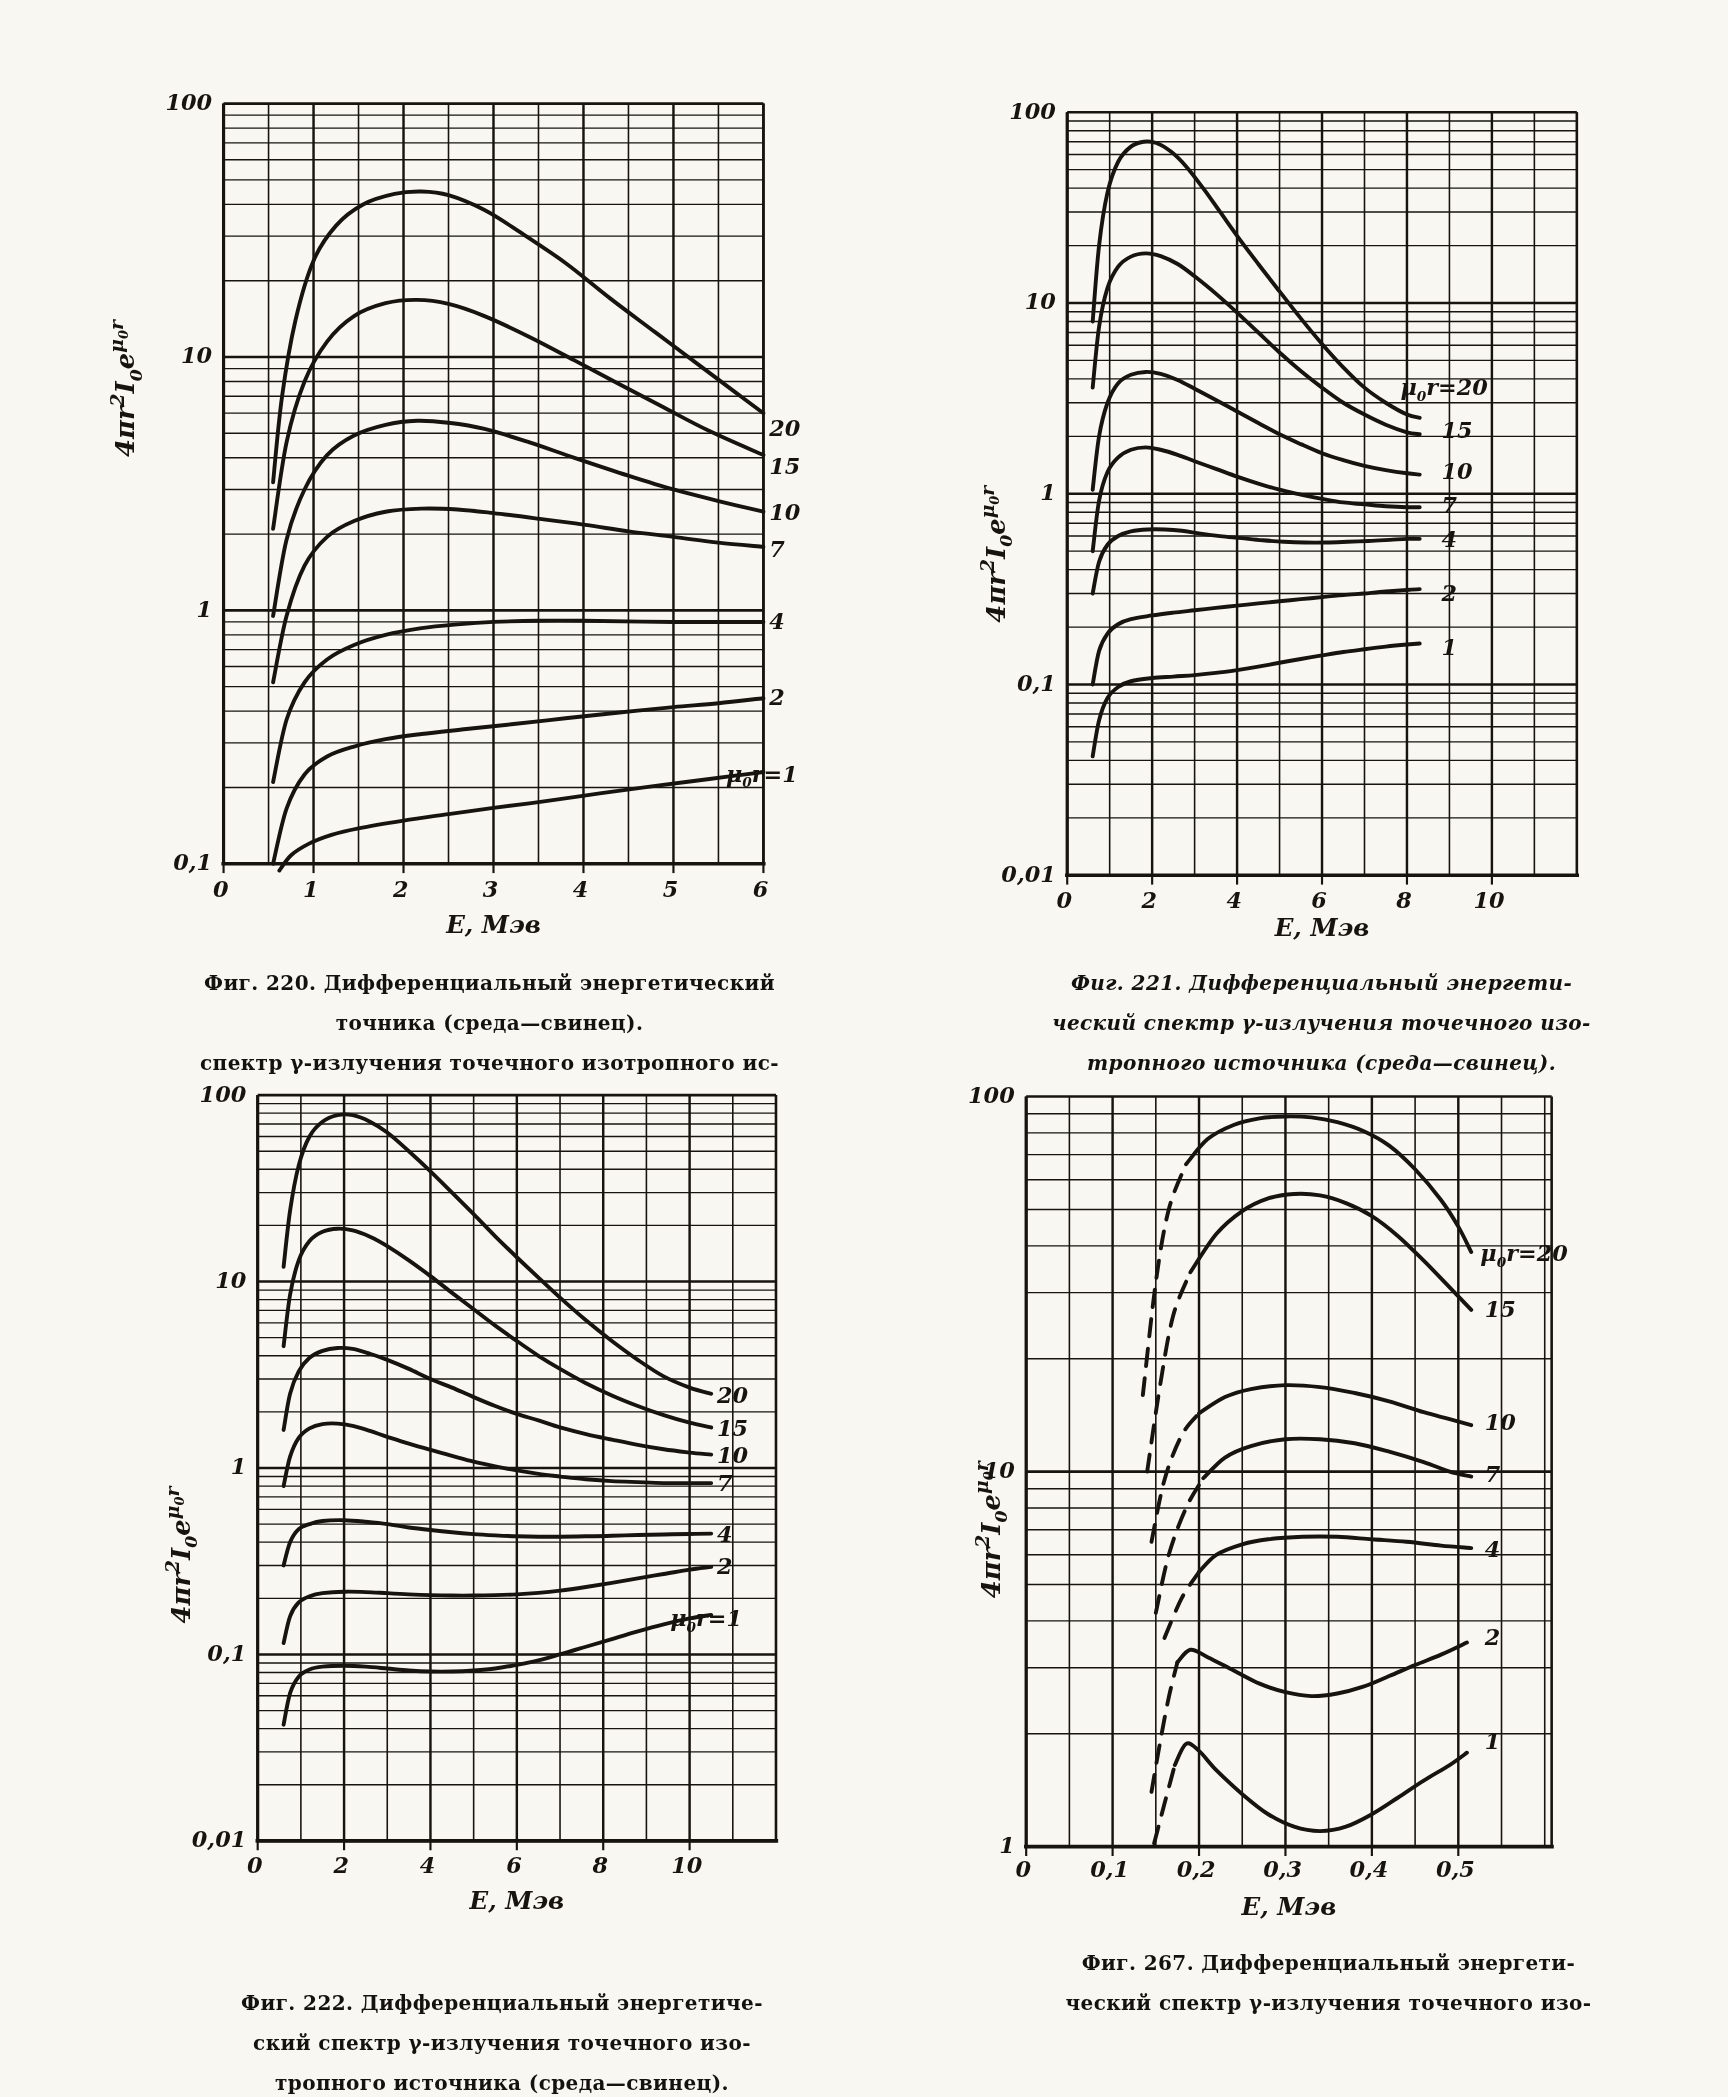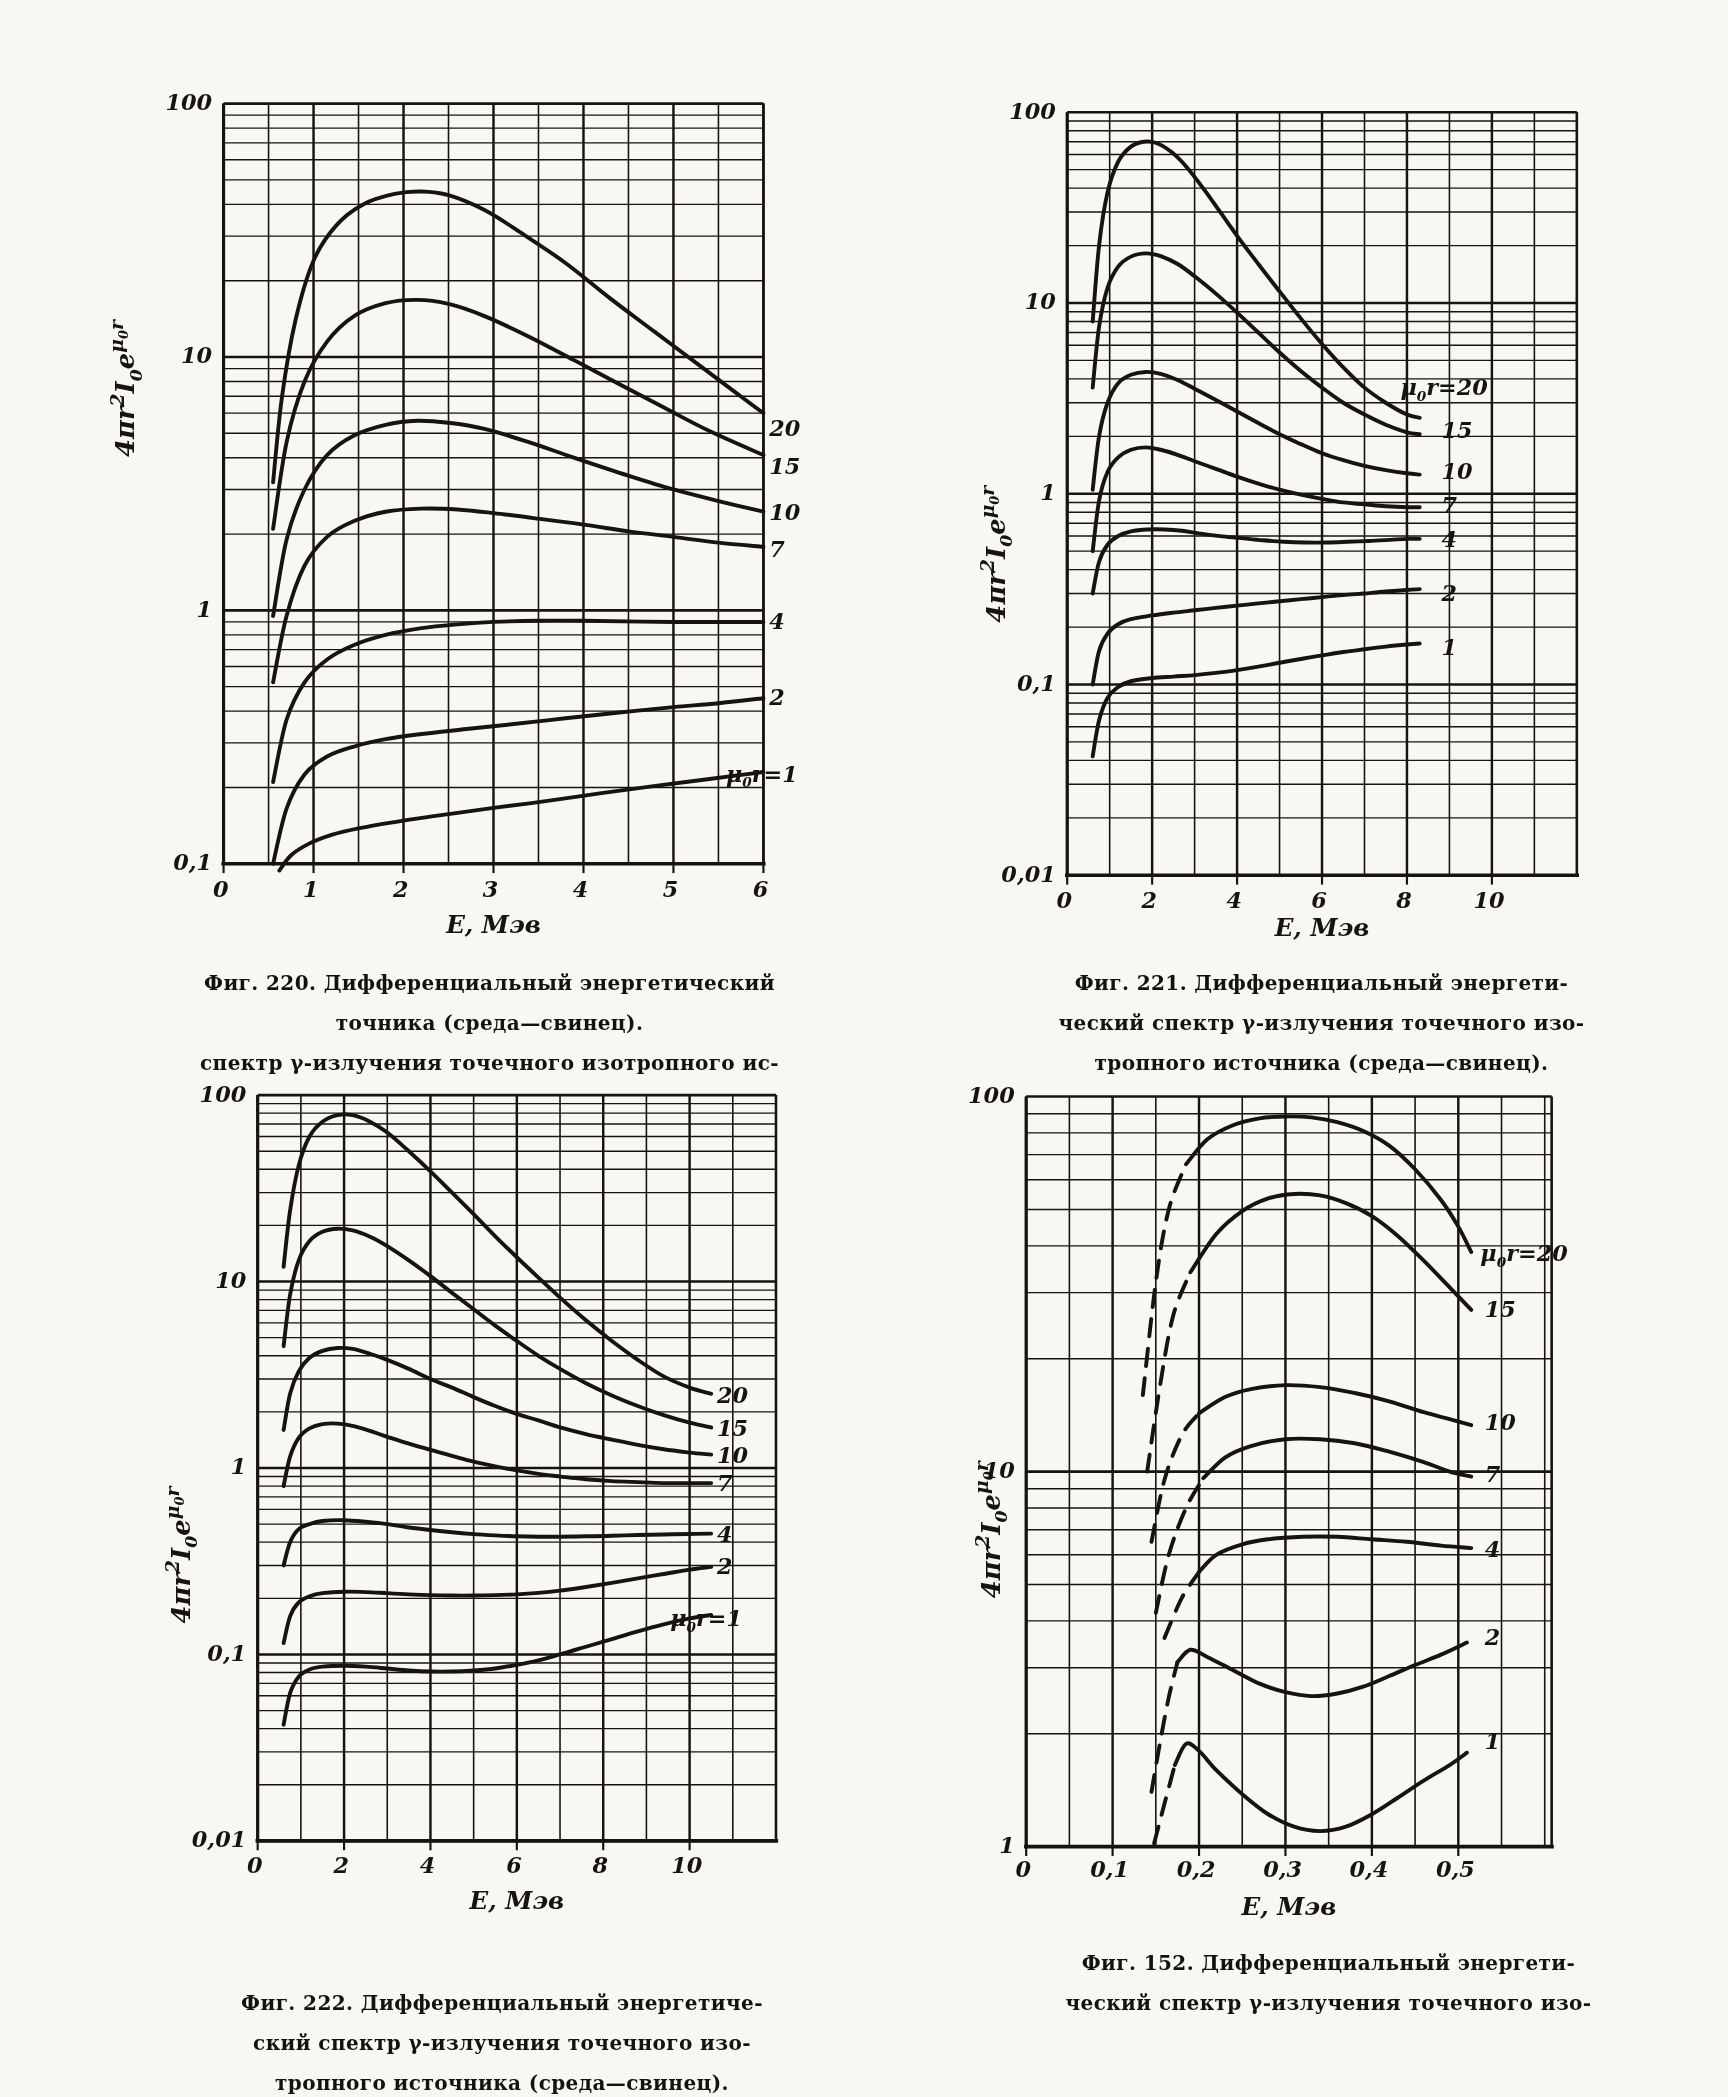--- a/index.html
+++ b/index.html
@@ -16,21 +16,21 @@
     position:absolute;text-align:center;
     font-weight:bold;font-size:20px;line-height:40px;
     letter-spacing:0.4px;color:#14120f;
   }
   figcaption .cap-line{display:block;}
   .svg220{left:94px;top:43px;width:763px;height:1008px;}
   .svg221{left:929px;top:43px;width:799px;height:1008px;}
   .svg222{left:94px;top:1044px;width:814px;height:1015px;}
   .svg223{left:929px;top:1044px;width:799px;height:1015px;}
   .cap220{left:108px;top:963px;width:763px;}
-  .cap221{left:958px;top:963px;width:727px;}
+  .cap221{left:958px;top:963px;width:727px;font-style:italic;}
   .cap222{left:113px;top:1943px;width:778px;margin-top:40px;}
   .cap223{left:965px;top:1943px;width:727px;}
 </style>
 </head>
 <body>
 
 <div class="page">
 
   <figure class="chart">
     <svg class="svg220" viewBox="130 60 1060 1400">
@@ -382,19 +382,19 @@
         <path d="M1665.1 2183.4C1669.1 2179.4 1679.1 2166.0 1689.1 2159.6C1699.2 2153.2 1713.2 2148.6 1725.2 2145.0C1737.2 2141.4 1747.2 2139.7 1761.2 2138.0C1775.2 2136.3 1793.2 2135.2 1809.2 2134.6C1825.2 2134.0 1841.2 2134.0 1857.2 2134.6C1873.2 2135.2 1889.3 2136.9 1905.3 2138.0C1921.3 2139.2 1937.3 2140.0 1953.3 2141.5C1969.3 2142.9 1986.3 2145.3 2001.3 2146.8C2016.3 2148.2 2036.3 2149.7 2043.3 2150.3" fill="none" stroke="#17140f" stroke-width="5.4" stroke-linecap="round" stroke-linejoin="round"></path>
         <text x="2062" y="2162.1639297714096" fill="#17140f" font-size="31" font-style="italic" font-weight="bold">4</text>
         <path d="M1599.1 2488.9C1601.1 2477.4 1607.1 2441.6 1611.1 2419.8C1615.1 2397.9 1619.1 2376.1 1623.1 2357.7C1627.1 2339.2 1633.1 2317.1 1635.1 2309.0" fill="none" stroke="#17140f" stroke-width="5.4" stroke-linecap="round" stroke-dasharray="24 17"></path>
         <path d="M1635.1 2309.0C1638.1 2306.1 1646.1 2292.6 1653.1 2291.5C1660.1 2290.3 1667.1 2297.0 1677.1 2301.8C1687.1 2306.6 1701.2 2314.1 1713.2 2320.2C1725.2 2326.4 1737.2 2333.5 1749.2 2338.6C1761.2 2343.6 1773.2 2347.7 1785.2 2350.5C1797.2 2353.4 1809.2 2355.6 1821.2 2355.9C1833.2 2356.2 1845.2 2354.5 1857.2 2352.3C1869.2 2350.1 1881.3 2346.8 1893.3 2342.8C1905.3 2338.7 1917.3 2333.0 1929.3 2328.0C1941.3 2323.0 1953.3 2317.6 1965.3 2312.7C1977.3 2307.7 1989.3 2303.5 2001.3 2298.3C2013.3 2293.1 2031.3 2284.3 2037.3 2281.5" fill="none" stroke="#17140f" stroke-width="5.4" stroke-linecap="round" stroke-linejoin="round"></path>
         <text x="2062" y="2285.1663971002436" fill="#17140f" font-size="31" font-style="italic" font-weight="bold">2</text>
         <path d="M1602.7 2560.5C1605.1 2551.4 1612.3 2523.8 1617.1 2505.6C1621.9 2487.5 1629.1 2460.7 1631.5 2451.7" fill="none" stroke="#17140f" stroke-width="5.4" stroke-linecap="round" stroke-dasharray="24 17"></path>
         <path d="M1631.5 2451.7C1634.1 2446.8 1641.5 2425.4 1647.1 2422.2C1652.7 2418.9 1658.1 2425.9 1665.1 2432.0C1672.1 2438.1 1679.1 2448.6 1689.1 2458.7C1699.2 2468.7 1713.2 2481.9 1725.2 2492.1C1737.2 2502.3 1749.2 2512.5 1761.2 2520.0C1773.2 2527.5 1785.2 2533.4 1797.2 2537.3C1809.2 2541.3 1821.2 2543.4 1833.2 2543.4C1845.2 2543.4 1857.2 2541.3 1869.2 2537.3C1881.3 2533.4 1893.3 2526.7 1905.3 2520.0C1917.3 2513.3 1929.3 2504.9 1941.3 2497.1C1953.3 2489.3 1965.3 2480.8 1977.3 2473.3C1989.3 2465.7 2003.3 2458.1 2013.3 2451.7C2023.3 2445.2 2033.3 2437.4 2037.3 2434.5" fill="none" stroke="#17140f" stroke-width="5.4" stroke-linecap="round" stroke-linejoin="round"></path>
         <text x="2062" y="2429.7693739035763" fill="#17140f" font-size="31" font-style="italic" font-weight="bold">1</text>
       </svg>
     <figcaption class="cap223">
-      <span class="cap-line">Фиг. 152.  Дифференциальный  энергети-</span>
+      <span class="cap-line">Фиг. 267.  Дифференциальный  энергети-</span>
       <span class="cap-line">ческий спектр γ-излучения точечного изо-</span>
     </figcaption>
   </figure>
 
 </div>
 
 
 </body></html>

